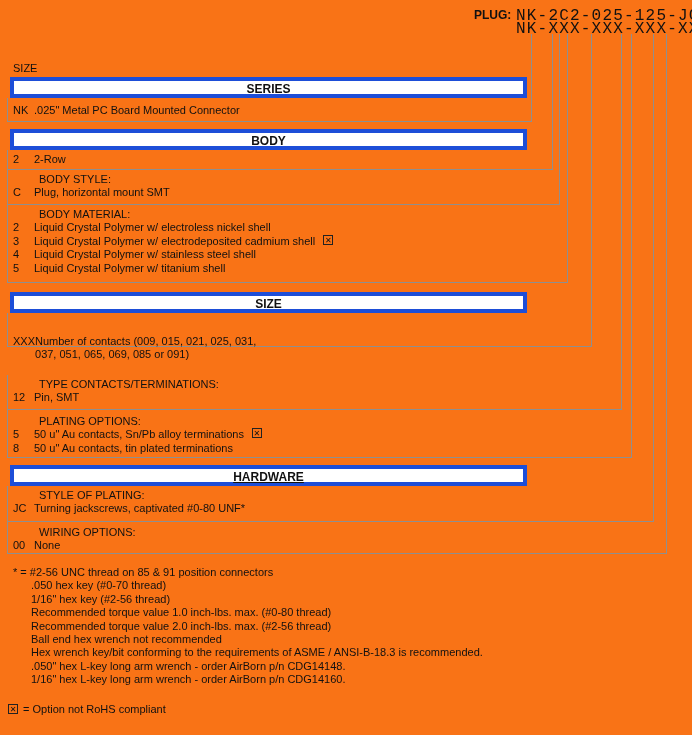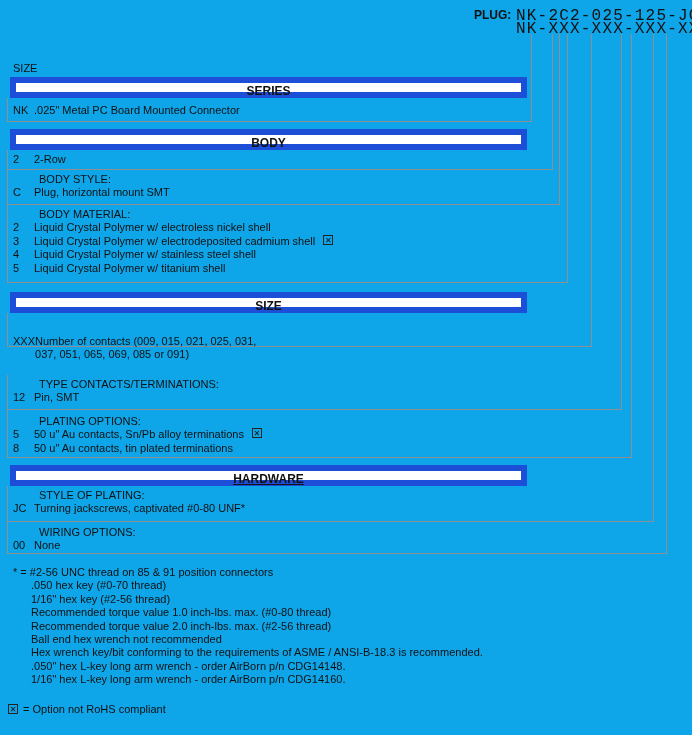--- a/index.html
+++ b/index.html
@@ -1,38 +1,38 @@
 <!DOCTYPE html>
 <html><head>
 <meta charset="utf-8">
 <style>
   * { box-sizing: border-box; margin: 0; padding: 0; }
   html,body { background:#fff; }
   .page {
     position: relative;
     width: 692px;
     height: 735px;
-    background: #0ea5e9;
+    background: #f97316;
     font-family: "Liberation Sans", sans-serif;
     font-size: 11px;
     color: #111;
     overflow: hidden;
   }
   .abs { position:absolute; }
   .pn {
     font-family: "Liberation Mono", monospace;
     font-size: 16px;
     letter-spacing: 1.2px;
     white-space: nowrap;
   }
   .plug-label { font-weight: bold; font-size: 12px; }
   .hdr {
     position:absolute;
     left:10px; width:517px; height:21px;
-    border:6px solid #1d4ed8;
+    border:4px solid #1d4ed8;
     text-align:center;
     font-weight:bold;
     font-size:12px;
     line-height:17px;
     background:#fff;
   }
   .rowbox {
     position:absolute;
     left:7px;
     border-left:1px solid #8f8f8f;

